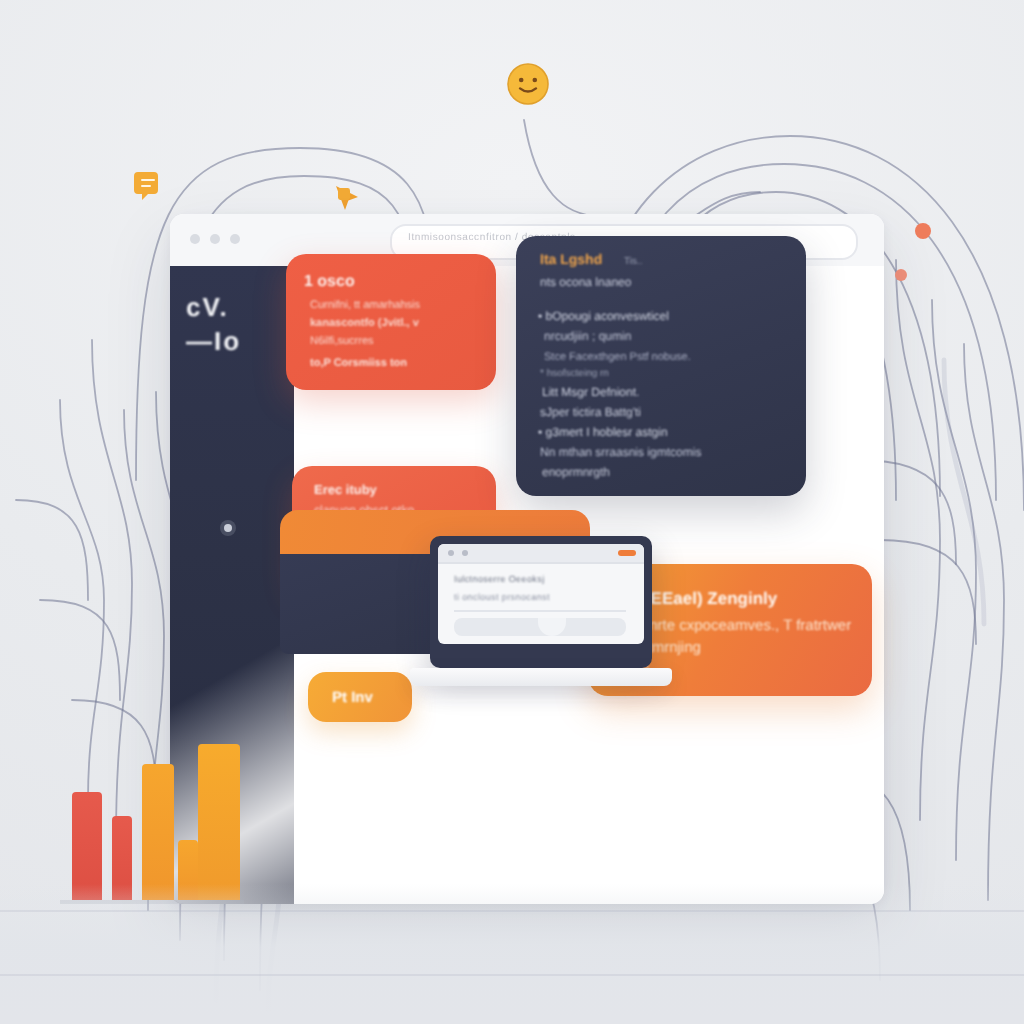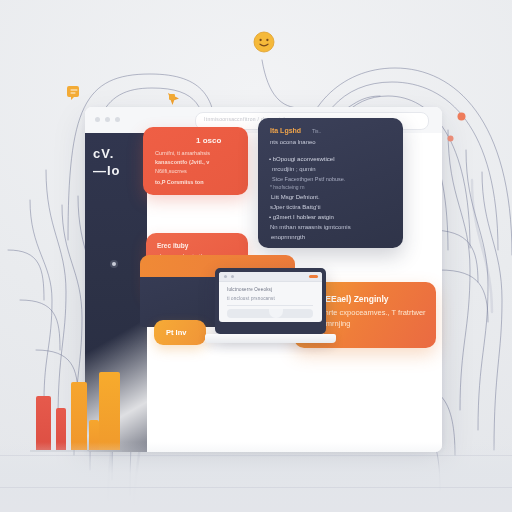--- a/index.html
+++ b/index.html
@@ -259,21 +259,21 @@
     <div class="rail" style="top:26px;">
       <div class="rail-logo">cV.
 —Io</div>
       <span class="rail-dot"></span>
     </div>
 
     <div class="win-glow"></div>
   </div>
 
   <div class="card red" style="left:143px;top:127px;width:105px;height:68px;">
-    <div class="c-title" style="left:9px;top:9px;font-size:8px;color:#fdf1ed;margin-left:44px;">1 osco</div>
+    <div class="c-title" style="left:9px;top:9px;font-size:8px;color:#fdf1ed;">1 osco</div>
     <div class="c-line" style="left:12px;top:23px;font-size:5.5px;color:#fad8ce;">Curnifni, tt amarhahsis</div>
     <div class="c-line" style="left:12px;top:32px;font-size:5.5px;color:#fad8ce;font-weight:700;">kanascontfo (Jvitl., v</div>
     <div class="c-line" style="left:12px;top:41px;font-size:5.5px;color:#fad8ce;">N6ilfi,sucrres</div>
     <div class="c-line" style="left:12px;top:52px;font-size:5.5px;color:#fbe2da;font-weight:700;">to,P Corsmiiss ton</div>
   </div>
 
   <div class="card red2" style="left:146px;top:233px;width:102px;height:63px;">
     <div class="c-title" style="left:11px;top:9px;font-size:6.5px;color:#fdeee9;">Erec ituby</div>
     <div class="c-line" style="left:11px;top:20px;font-size:6px;color:#f8d3c8;">clanuon obsct otko</div>
     <div class="c-line" style="left:13px;top:31px;font-size:5.5px;color:#f8d3c8;">YOtstt6n npdsjn  Va</div>
@@ -300,21 +300,21 @@
   <div class="banner-orange"></div>
   <div class="banner-navy"></div>
 
   <div class="card orange" style="left:294px;top:282px;width:142px;height:66px;">
     <div class="c-title" style="left:11px;top:12px;font-size:8.5px;color:#fffaf4;">HowlEEael) Zenginly</div>
     <div class="c-line" style="left:11px;top:26px;font-size:7.5px;color:#fde6cf;">NtaTonrte cxpoceamves., T fratrtwer</div>
     <div class="c-line" style="left:11px;top:37px;font-size:7.5px;color:#fde6cf;">te ng  tmrnjing</div>
     <div class="c-line" style="left:11px;top:49px;font-size:6px;color:#fbd9bb;">E940tA</div>
   </div>
 
-  <div class="card pill" style="left:154px;top:320px;width:52px;height:25px;">
+  <div class="card pill" style="left:154px;top:336px;width:52px;height:25px;">
     <div class="c-title" style="left:12px;top:8px;font-size:7.5px;color:#ffffff;">Pt Inv</div>
   </div>
 
   <div class="laptop">
     <div class="lap-screen">
       <div class="lap-inner">
         <div class="lap-bar">
           <span class="lap-bar-dot" style="left:5px;"></span>
           <span class="lap-bar-dot" style="left:12px;"></span>
           <span class="lap-bar-orange"></span>

